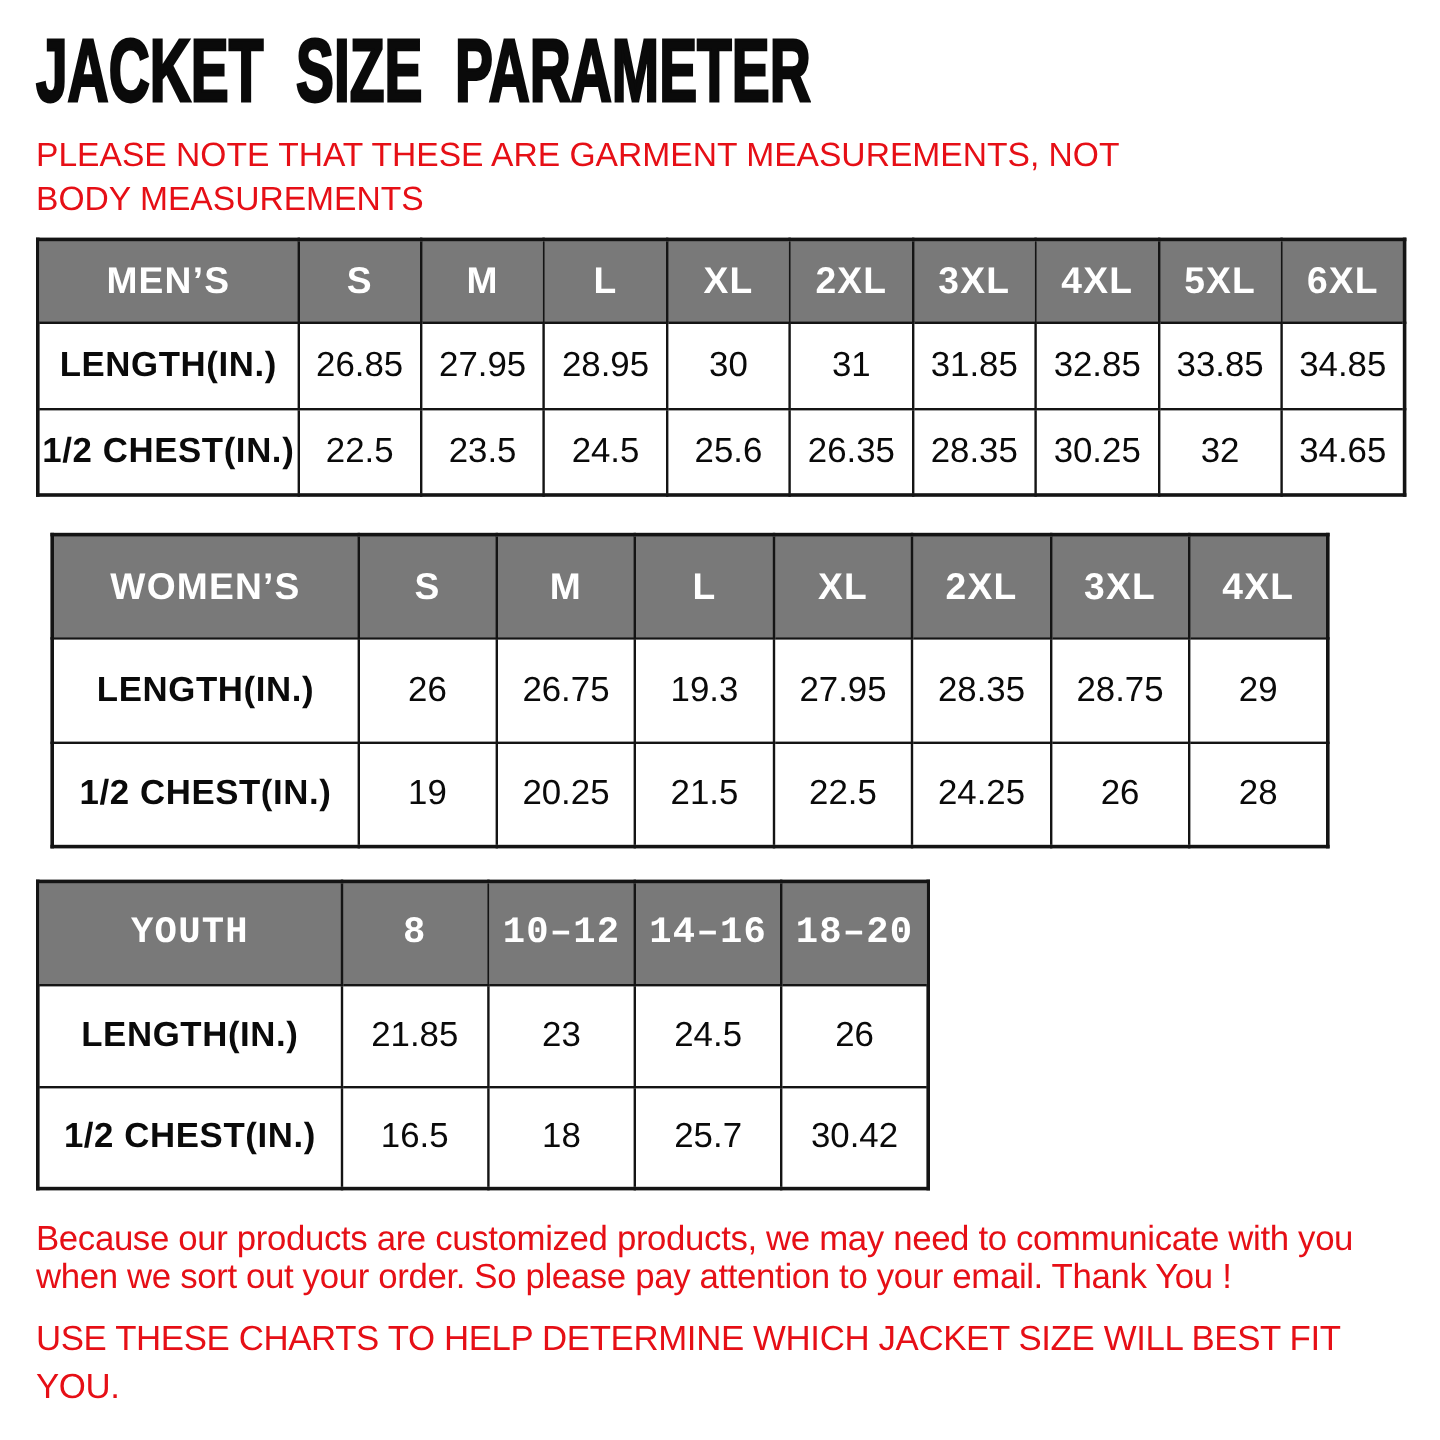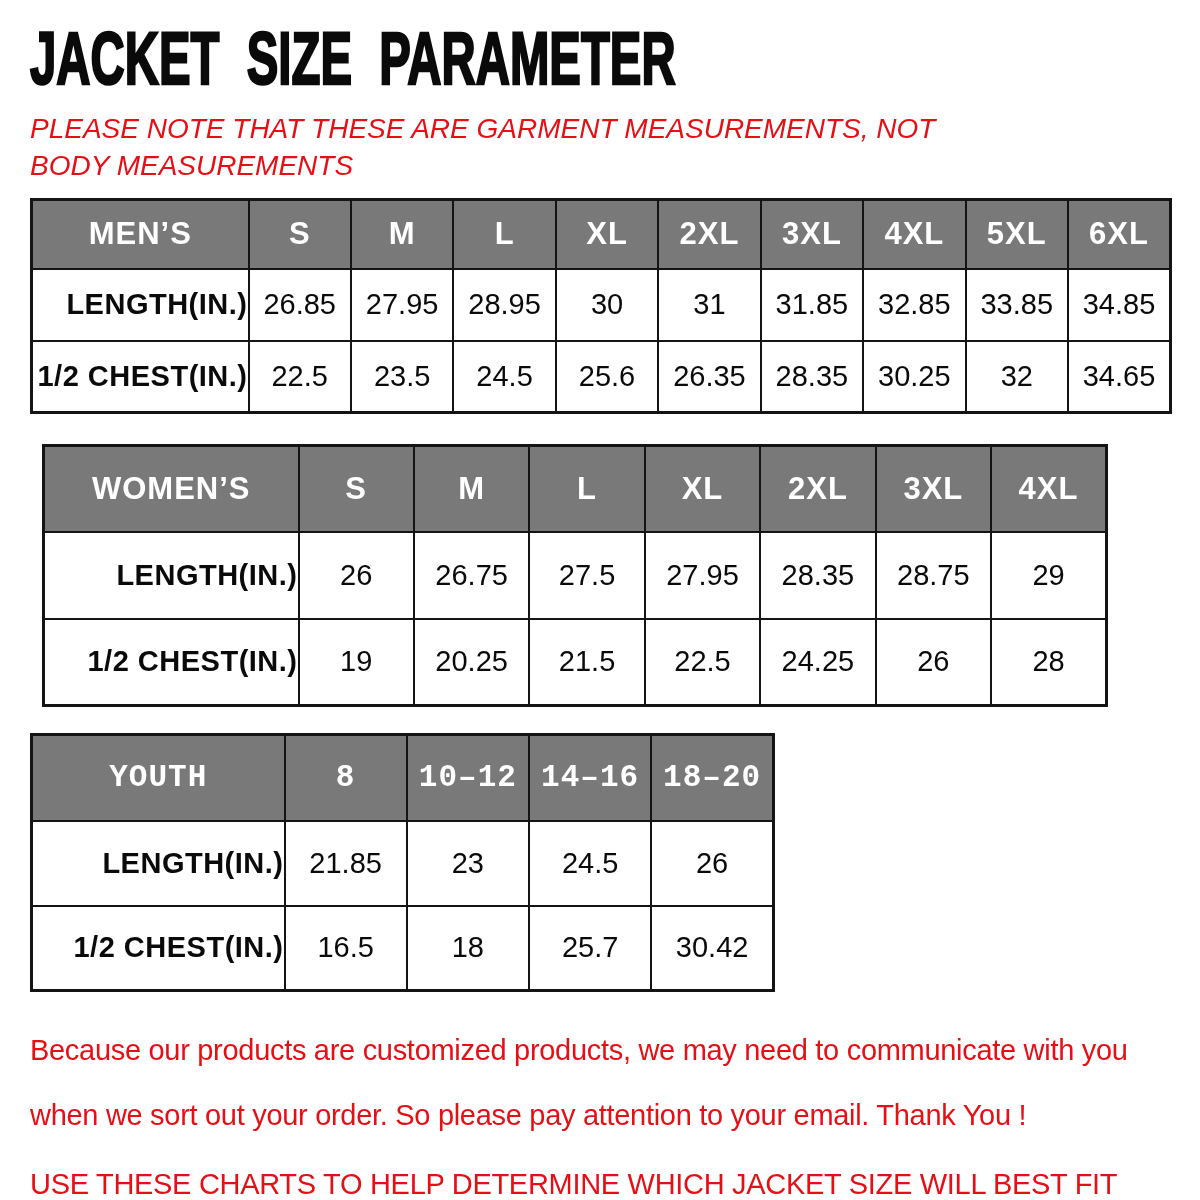--- a/index.html
+++ b/index.html
@@ -33,21 +33,20 @@
     transform-origin:left center;
   }
 
   .note{
     margin-top:14px;
     width:950px;
     color:var(--accent-red);
     font-size:28px;
     line-height:37px;
     font-weight:400;
-    font-style:italic;
   }
 
   table.size-table{
     border-collapse:collapse;
     table-layout:fixed;
     border:3px solid var(--border-dark);
     background:var(--background);
   }
   .size-table th,.size-table td{
     border:2px solid var(--border-dark);
@@ -60,21 +59,20 @@
     background:var(--header-gray);
     color:var(--header-text);
     font-size:31px;
     font-weight:bold;
     letter-spacing:1px;
   }
   .size-table td.row-label{
     font-size:29px;
     font-weight:bold;
     letter-spacing:0.5px;
-    text-align:right;
   }
   .size-table td.val{
     font-size:29px;
     font-weight:400;
   }
 
   table.mens{width:1142px;margin-top:14px;border-radius:11px;}
   .mens col.label-col{width:217px;}
   .mens thead tr{height:69px;}
   .mens tbody tr{height:72px;}
@@ -87,21 +85,21 @@
   table.youth{width:745px;margin-top:26px;}
   .youth col.label-col{width:253px;}
   .youth thead tr{height:86px;font-family:Liberation Mono, monospace;}
   .youth tbody tr{height:85px;}
 
   .footer-note{
     margin-top:26px;
     width:1150px;
     color:var(--accent-red);
     font-size:29px;
-    line-height:65px;
+    line-height:31px;
     letter-spacing:-0.3px;
     font-weight:400;
   }
   .footer-usage{
     margin-top:16px;
     width:1160px;
     color:var(--accent-red);
     font-size:29px;
     line-height:40px;
     letter-spacing:-0.3px;
@@ -179,21 +177,21 @@
         <th>2XL</th>
         <th>3XL</th>
         <th>4XL</th>
       </tr>
     </thead>
     <tbody>
       <tr>
         <td class="row-label">LENGTH(IN.)</td>
         <td class="val">26</td>
         <td class="val">26.75</td>
-        <td class="val">27.5</td>
+        <td class="val">19.3</td>
         <td class="val">27.95</td>
         <td class="val">28.35</td>
         <td class="val">28.75</td>
         <td class="val">29</td>
       </tr>
       <tr>
         <td class="row-label">1/2 CHEST(IN.)</td>
         <td class="val">19</td>
         <td class="val">20.25</td>
         <td class="val">21.5</td>

